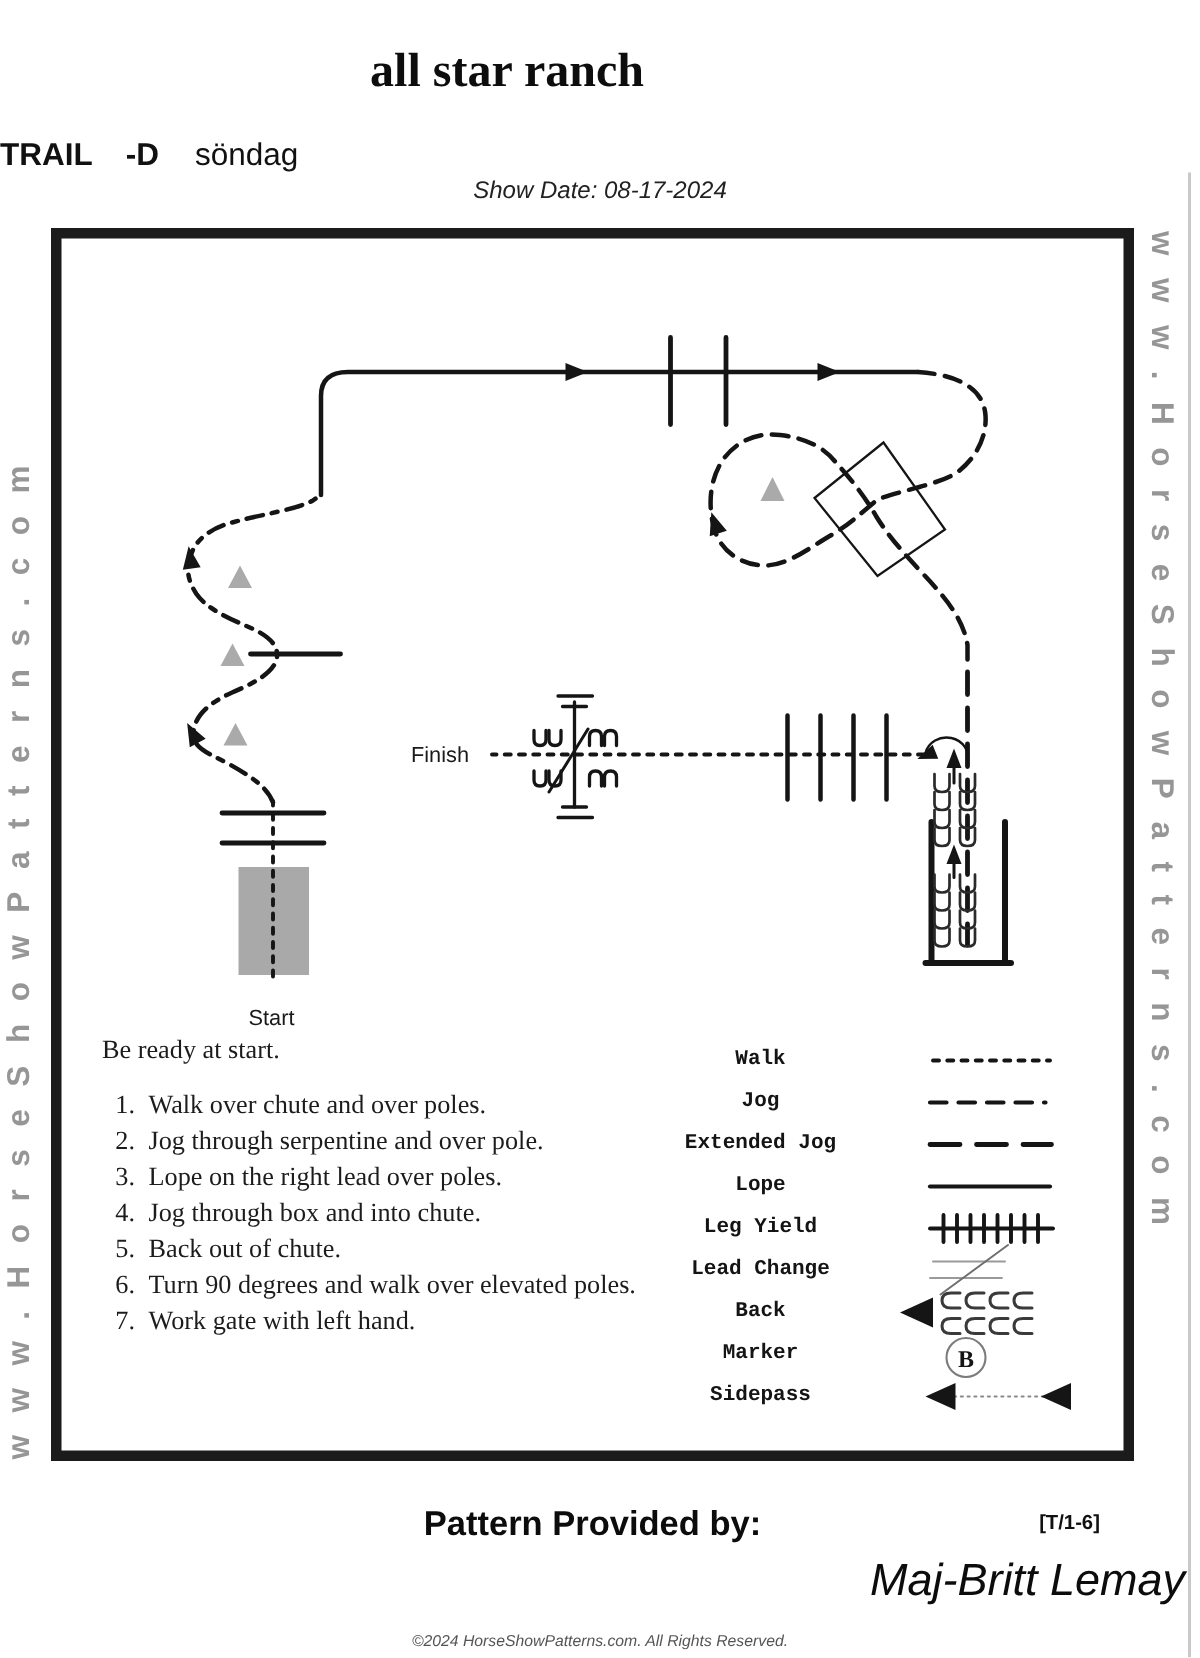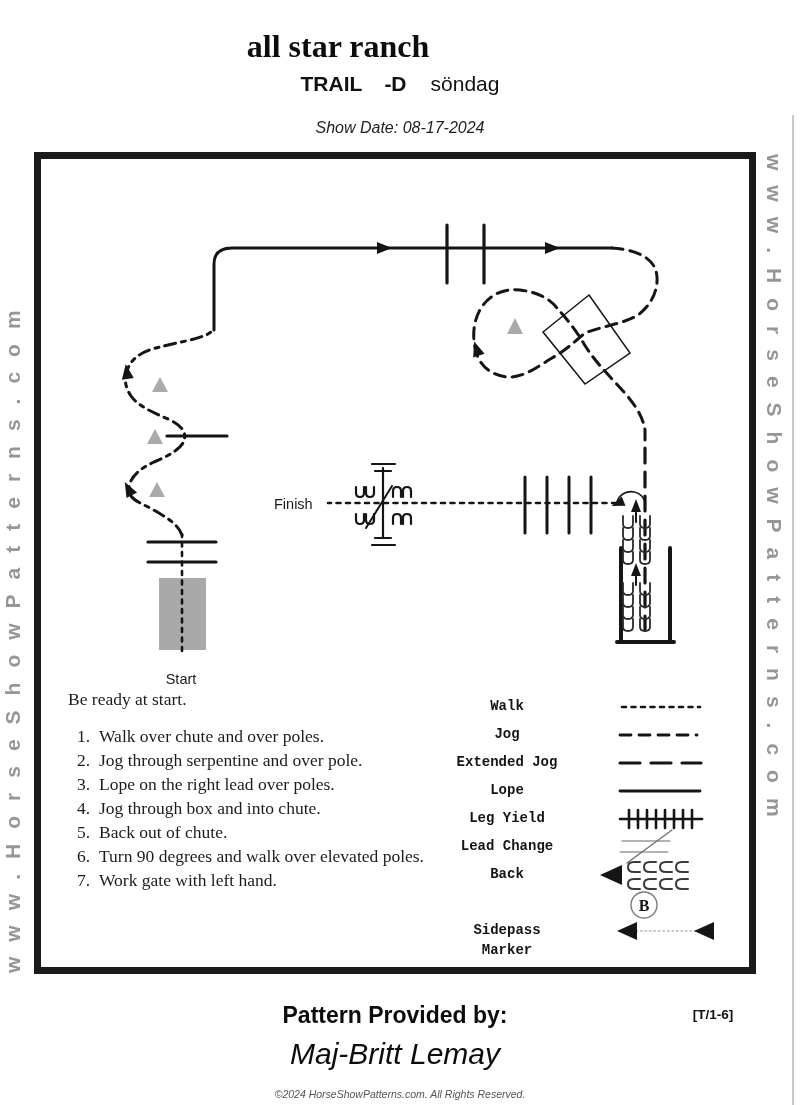--- a/index.html
+++ b/index.html
@@ -3,21 +3,21 @@
 <meta charset="utf-8">
 <style>
   html,body{margin:0;padding:0;background:#fff;}
   body{width:800px;height:1105px;position:relative;overflow:hidden;
        font-family:"Liberation Sans",sans-serif;color:#111;}
   .abs{position:absolute;}
 
   
   .title{top:28px;left:0;width:676px;text-align:center;
          font-family:"Liberation Serif",serif;font-weight:bold;font-size:32px;color:#0d0d0d;}
-  .classline{top:72px;left:0;width:800px;text-align:center;font-size:21px;}
+  .classline{top:92px;left:0;width:800px;text-align:left;font-size:21px;}
   .classline .b{font-weight:bold;}
   .classline .gap1{display:inline-block;width:22px;}
   .classline .gap2{display:inline-block;width:24px;}
   .showdate{top:119px;left:0;width:800px;text-align:center;
             font-style:italic;font-size:16px;color:#222;}
 
   
   .patternbox{left:34px;top:152px;width:708px;height:808px;
               border:7px solid #1b1b1b;background:#fff;}
 
@@ -47,21 +47,21 @@
 
   .legend-label{width:180px;text-align:center;
                 font-family:Liberation Mono, monospace;font-weight:bold;
                 font-size:14px;color:#141414;left:417px;}
 
   
   .pattern-ref{left:660px;top:983px;width:106px;text-align:center;
                font-weight:bold;font-size:13.5px;margin-top:24px;}
   .provided{top:1002px;left:0;width:790px;text-align:center;
             font-weight:bold;font-size:23px;color:#0c0c0c;}
-  .provider{top:1037px;left:0;width:790px;text-align:center;
+  .provider{top:1037px;left:0;width:790px;text-align:right;
             font-style:italic;font-size:30px;color:#0c0c0c;}
   .copyright{top:1088px;left:0;width:800px;text-align:center;
              font-style:italic;font-size:10.5px;color:#555;}
 </style>
 </head>
 <body>
 
 <div class="abs title">all star ranch</div>
 <div class="abs classline">
   <span class="b">TRAIL</span><span class="gap1"></span><span class="b">-D</span><span class="gap2"></span><span>söndag</span>
@@ -300,19 +300,19 @@
     </div>
 </div>
 
 <div class="abs legend-label" style="top:698px">Walk</div>
 <div class="abs legend-label" style="top:726px">Jog</div>
 <div class="abs legend-label" style="top:754px">Extended Jog</div>
 <div class="abs legend-label" style="top:782px">Lope</div>
 <div class="abs legend-label" style="top:810px">Leg Yield</div>
 <div class="abs legend-label" style="top:838px">Lead Change</div>
 <div class="abs legend-label" style="top:866px">Back</div>
-<div class="abs legend-label" style="top:942px">Marker</div>
+<div class="abs legend-label" style="top:894px">Marker</div>
 <div class="abs legend-label" style="top:922px">Sidepass</div>
 
 <div class="abs pattern-ref">[T/1-6]</div>
 <div class="abs provided">Pattern Provided by:</div>
 <div class="abs provider">Maj-Britt Lemay</div>
 <div class="abs copyright">©2024 HorseShowPatterns.com. All Rights Reserved.</div>
 
 </body></html>

